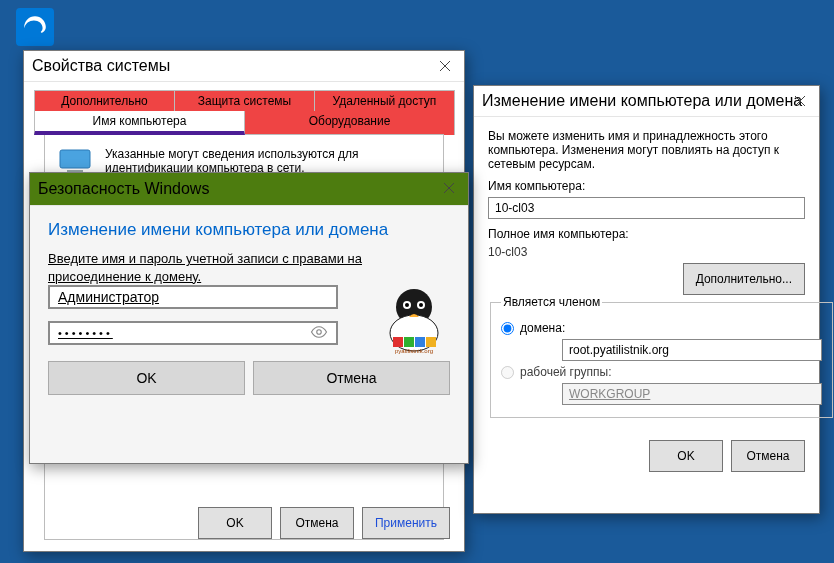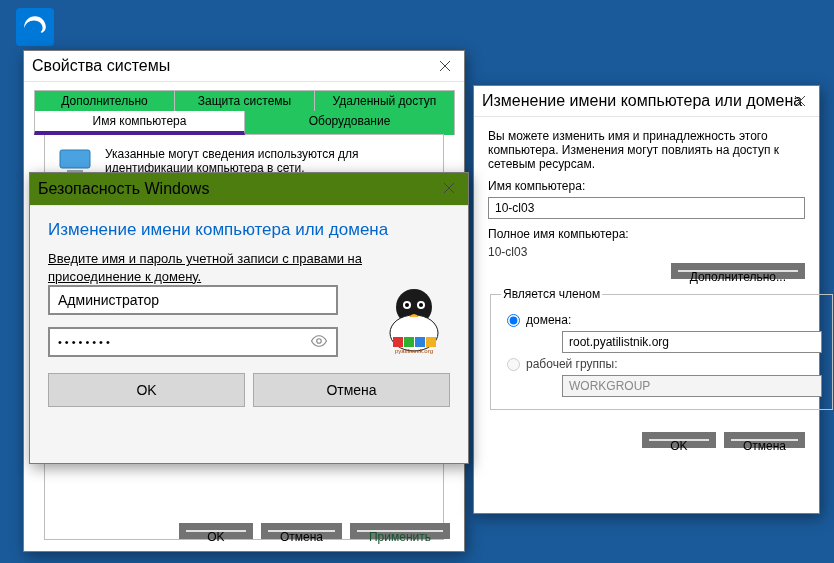--- a/index.html
+++ b/index.html
@@ -14,57 +14,57 @@
 .win{position:absolute;background:#fff;border:1px solid #7a7a7a;box-shadow:2px 4px 14px rgba(0,0,0,.4);}
 .titlebar{height:30px;display:flex;align-items:center;padding:0 8px;position:relative;border-bottom:1px solid #e5e5e5;}
 .titlebar .title{flex:1;font-size:16px;}
 .titlebar .tclose{width:38px;height:30px;display:flex;align-items:center;justify-content:center;cursor:pointer;position:absolute;right:0;top:0;}
 .titlebar .tclose svg{width:12px;height:12px;stroke:#444;stroke-width:1;}
 
 
 .sysprops{left:23px;top:50px;width:440px;height:500px;}
 .tabs{padding:8px 10px 0;}
 .tabrow{display:flex;}
-.tab{border:1px solid #bcbcbc;border-bottom:none;padding:3px 10px;font-size:12px;background:#22c55e;margin-right:-1px;min-width:0;white-space:nowrap;flex:1;text-align:center;}
+.tab{border:1px solid #bcbcbc;border-bottom:none;padding:3px 10px;font-size:12px;background:#ef4444;margin-right:-1px;min-width:0;white-space:nowrap;flex:1;text-align:center;}
 .tabrow2 .tab{border-top:none;}
 .tab.active{background:#fff;border-bottom:4px solid #4c1d95;position:relative;z-index:2;}
 .tabframe{border:1px solid #bcbcbc;margin:0 10px;height:380px;padding:12px;position:relative;top:-1px;}
 .infostrip{display:flex;gap:12px;align-items:flex-start;}
 .infostrip .pcicon{width:36px;height:30px;flex:none;}
 .infostrip .pcicon svg{width:36px;height:30px;}
 .sysprops .btnrow{position:absolute;right:14px;bottom:12px;display:flex;gap:8px;}
-.btn{border:7px solid #737373;background:#e1e1e1;height:16px;min-width:74px;font-size:12px;padding:0 12px;cursor:pointer;}
-.btn:disabled{color:#14532d;}
+.btn{border:1px solid #737373;background:#e1e1e1;height:32px;min-width:74px;font-size:12px;padding:0 12px;cursor:pointer;}
+.btn:disabled{color:#1d4ed8;}
 
 
 .rename{left:473px;top:85px;width:345px;height:427px;}
 .rename .body{padding:12px 14px;font-size:12px;}
 .rename input[type=text]{width:100%;border:1px solid #888;height:22px;padding:2px 6px;font-size:12px;box-sizing:border-box;}
 .rename .lbl{margin:8px 0 4px;}
 .rename .ro{color:#333;}
 .rename .addbtn{float:right;margin-top:4px;}
 .rename .member{clear:both;border-top:0;margin-top:28px;}
 .rename fieldset{border:1px solid #c0c0c0;padding:8px 10px 12px;}
-.rename .radio{display:flex;align-items:center;gap:6px;margin:4px 6px;}
+.rename .radio{display:flex;align-items:center;gap:6px;margin:4px 0;}
 .rename .radio input[disabled]+span{color:#404040;}
 .rename .radio input[type=radio]{margin:0;}
 .rename .dombox{margin-left:20px;padding-left:41px;}
 .rename .dombox input{width:260px;}
-.rename .dombox input[disabled]{background:#f4f4f4;color:#888;}
+.rename .dombox input[disabled]{background:#f4f4f4;color:#888;text-decoration:underline;}
 .rename .btnrow{display:flex;justify-content:flex-end;gap:8px;padding:10px 14px;border-top:0;}
 
 
 .cred{left:29px;top:172px;width:438px;height:290px;z-index:10;background:#f5f5f5;}
 .cred .titlebar{height:32px;background:#4d7c0f;}
 .cred .body{padding:14px 18px 10px;}
 .cred .hdr{font-size:17px;color:#0066cc;margin-bottom:10px;}
 .cred .instr{font-size:13px;line-height:1.35;text-decoration:underline;}
 .cred .fieldrow{display:flex;align-items:flex-start;gap:12px;}
 .cred .fields{flex:1;}
-.cred input[type=text],.cred .pw{display:block;width:290px;border:2px solid #8a8a8a;height:30px;padding:4px 8px;font-size:14px;margin-bottom:12px;box-sizing:border-box;background:#fff;}
+.cred input[type=text],.cred .pw{display:block;width:290px;border:2px solid #8a8a8a;height:24px;padding:4px 8px;font-size:14px;margin-bottom:12px;box-sizing:border-box;background:#fff;text-decoration:underline;}
 .cred .pw{display:flex;align-items:center;justify-content:space-between;}
 .cred .pw .dots{letter-spacing:3px;font-size:11px;}
 .cred .pw .eye svg{width:18px;height:14px;opacity:.7;}
 .cred .avatar{width:72px;height:70px;display:flex;align-items:center;justify-content:center;}
 .cred .avatar svg{width:70px;height:70px;}
 .cred .btnrow{display:flex;gap:8px;padding:0;margin-top:4px;}
 .cred .btnrow .btn{flex:1;height:34px;font-size:14px;background:#d8d8d8;border:1px solid #aaa;}
 </style>
 </head>
 <body>

